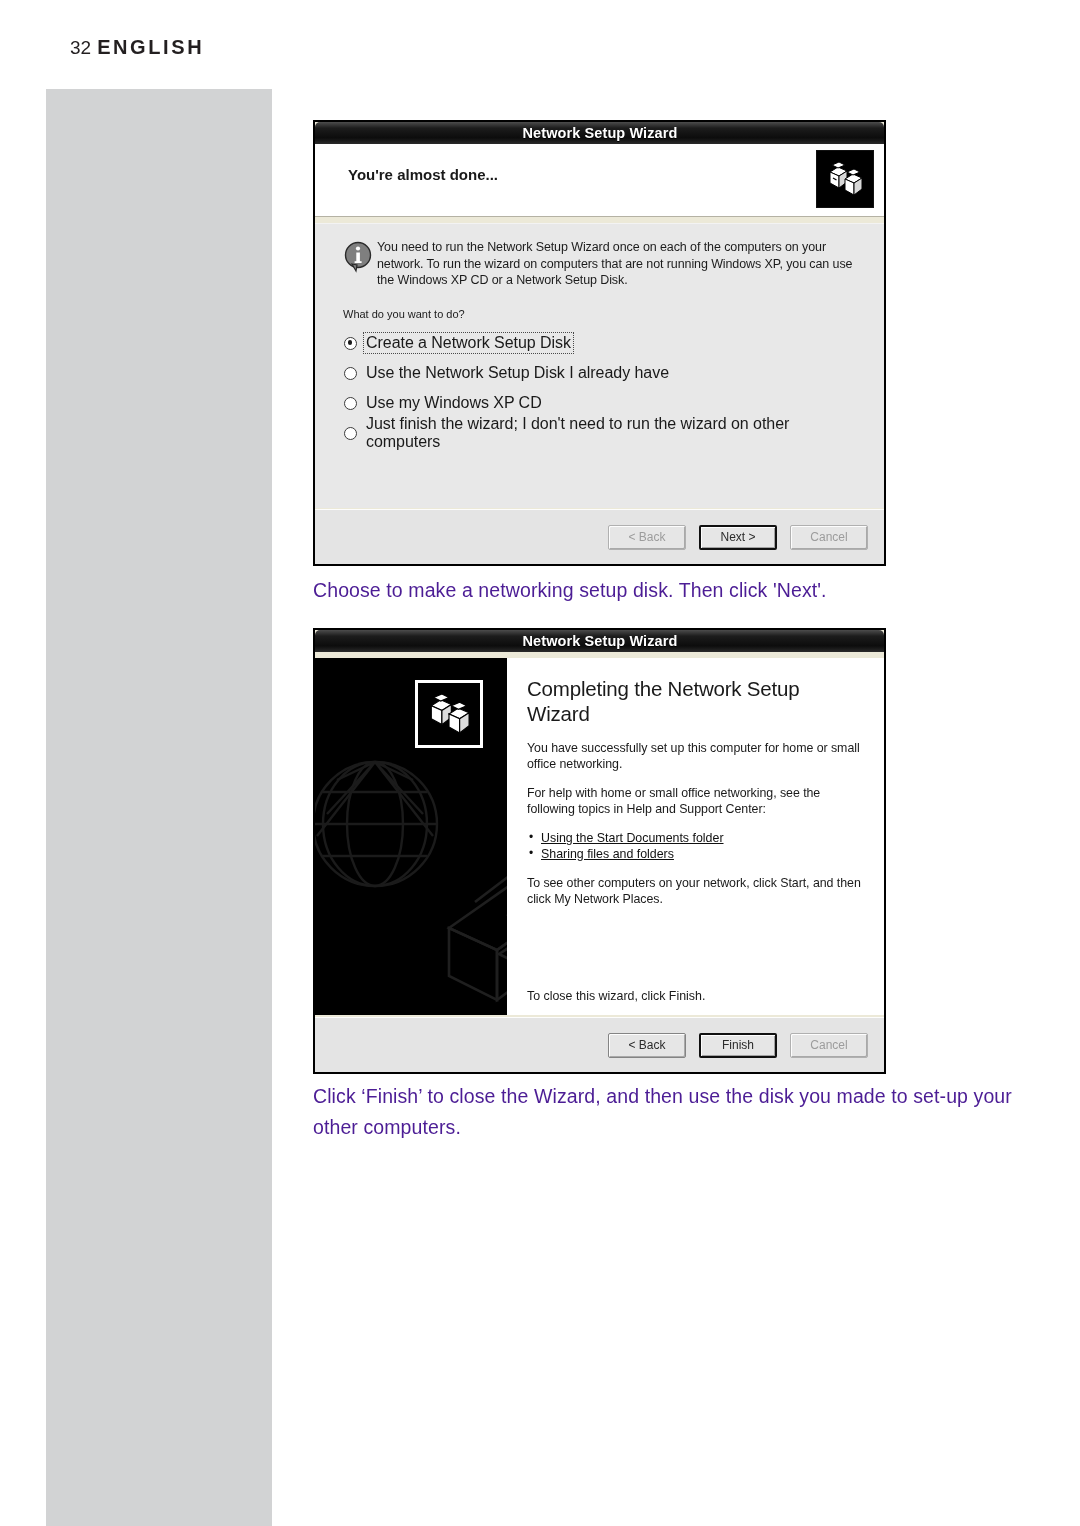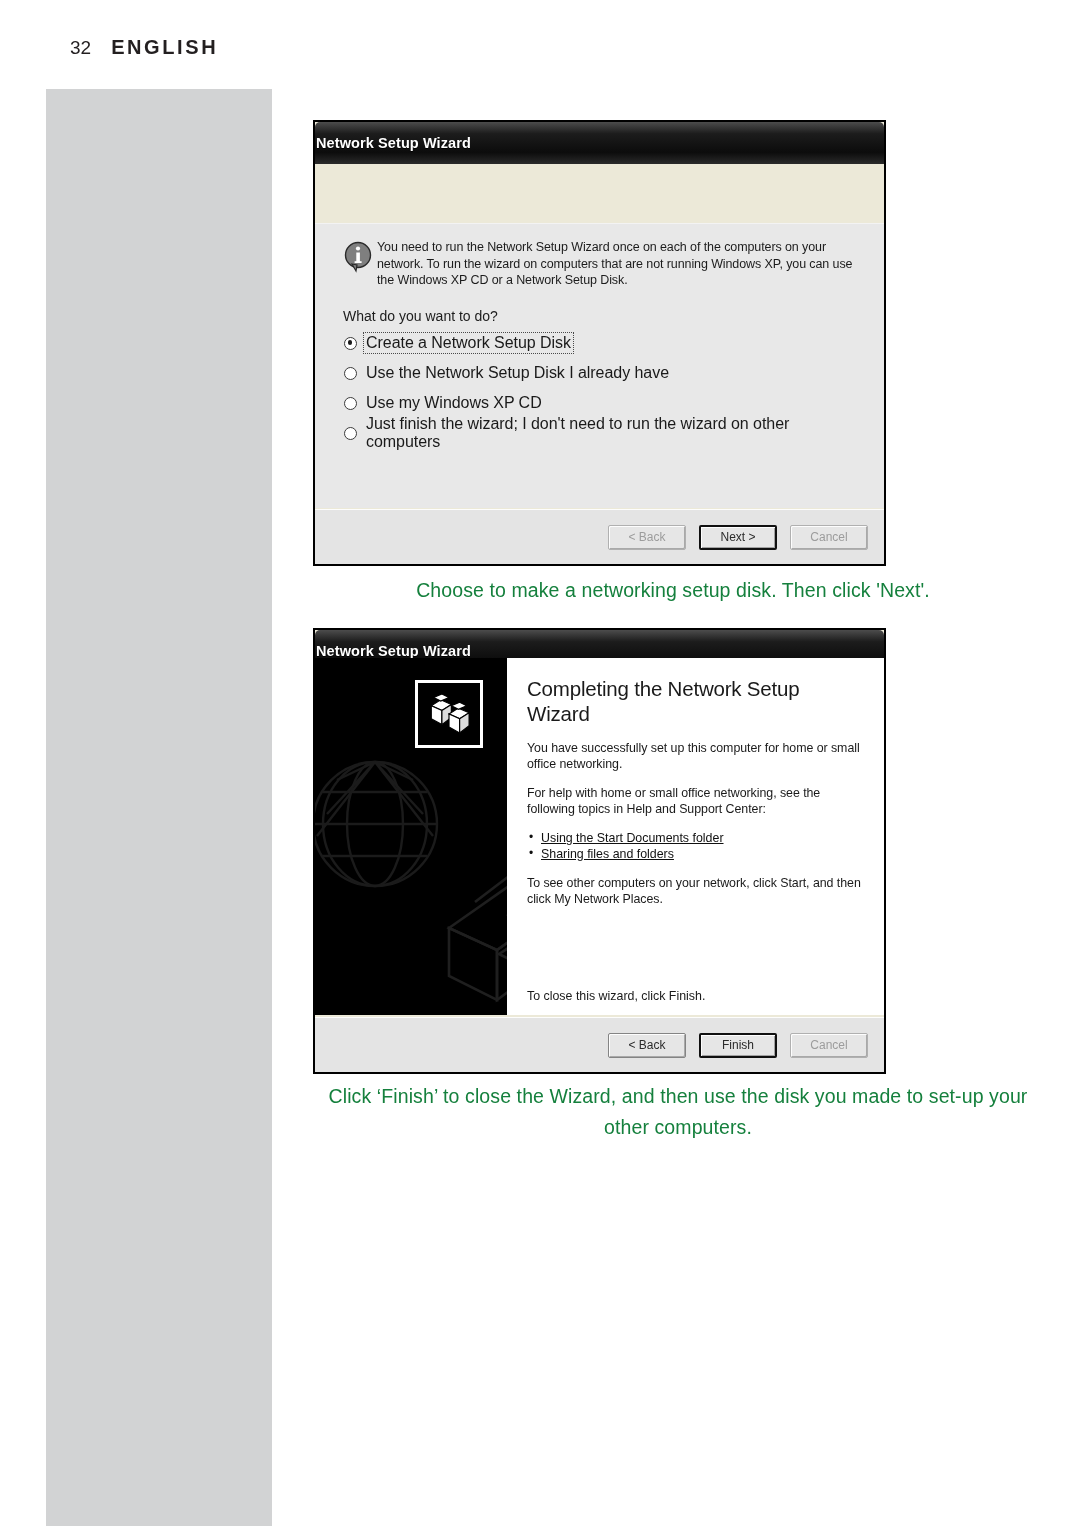--- a/index.html
+++ b/index.html
@@ -8,21 +8,21 @@
     background:#ffffff;
     font-family:"Liberation Sans", sans-serif;
     position:relative;
     overflow:hidden;
     -webkit-font-smoothing:antialiased;
   }
 
   
   #page-header{
     position:absolute; left:70px; top:36px;
-    display:flex; align-items:baseline; gap:20px;
+    display:flex; align-items:baseline; gap:6px;
   }
   #page-number{
     font-size:19px; color:#231f20; font-weight:400;
     letter-spacing:0px;
   }
   #page-lang{
     font-size:20px; color:#231f20; font-weight:bold;
     letter-spacing:2.6px;
   }
 
@@ -35,26 +35,27 @@
 
   
   .dialog{
     position:absolute;
     background:#ece9d8;
     border:2px solid #000;
     box-sizing:border-box;
     box-shadow:0 0 0 0 #000;
   }
   .dlg-titlebar{
-    height:42px;
+    height:22px;
     background:linear-gradient(180deg,#4c4c4c 0%,#1c1c1c 28%,#0c0c0c 72%,#2a2a2a 100%);
     border-radius:5px 5px 0 0;
     display:flex; align-items:center;
     padding-left:1px;
     box-sizing:border-box;
+    justify-content:center;
   }
   .dlg-title-text{
     color:#ffffff; font-size:14.5px; font-weight:bold;
     letter-spacing:0.1px;
     text-shadow:0 1px 0 #000;
   }
 
   
   #dialog-create-disk{
     left:313px; top:120px; width:573px; height:446px;
@@ -87,21 +88,21 @@
   }
   .info-bubble{
     flex:0 0 auto; width:34px; height:34px; margin-top:2px;
   }
   #dlg1-info-text{
     font-size:12.5px; line-height:16.5px; color:#1c1c1c;
     letter-spacing:-0.1px;
   }
   #dlg1-question{
     position:absolute; left:28px; top:84px;
-    font-size:14px; color:#1c1c1c;
+    font-size:11px; color:#1c1c1c;
   }
   #dlg1-options{
     position:absolute; left:29px; top:108px; right:20px;
   }
   .radio-row{
     display:flex; align-items:center; gap:7px;
     height:22px; margin-bottom:8px;
   }
   .radio-mark{
     flex:0 0 auto;
@@ -203,42 +204,62 @@
   }
   #dlg2-links span{text-decoration:underline;}
   #dlg2-close-note{
     position:absolute; left:20px; bottom:12px; right:20px;
     font-size:12.4px; color:#1a1a1a;
   }
 
   
   .caption{
     position:absolute;
-    font-size:19.5px; color:#15803d; font-weight:400;
-    line-height:31px; letter-spacing:0.1px;text-align:center;
+    font-size:19.5px; color:#4c1d95; font-weight:400;
+    line-height:31px; letter-spacing:0.1px;
   }
   #caption-one{ left:313px; top:575px; width:720px;}
   #caption-two{ left:313px; top:1081px; width:730px;}
 </style>
 </head>
 <body>
 
 <div id="page-header">
   <span id="page-number">32</span>
   <span id="page-lang">ENGLISH</span>
 </div>
 
 <div id="side-band"></div>
 
 <div class="dialog" id="dialog-create-disk">
 
   <div class="dlg-titlebar">
     <span class="dlg-title-text">Network Setup Wizard</span>
   </div>
 
+  <div id="dlg1-header">
+    <div id="dlg1-heading">You're almost done...</div>
+    <div class="hdr-net-icon">
+      <svg width="44" height="40" viewBox="0 0 44 40">
+        <g fill="#ffffff" stroke="#000" stroke-width="1">
+          <path d="M7 13 L15 8 L24 12 L16 17 Z"></path>
+          <path d="M7 13 L7 24 L16 29 L16 17 Z"></path>
+          <path d="M16 17 L24 12 L24 23 L16 29 Z" fill="#d8d8d8"></path>
+          <path d="M9 6 L16 3 L22 6 L15 9 Z"></path>
+          <path d="M22 20 L30 15 L39 19 L31 24 Z"></path>
+          <path d="M22 20 L22 31 L31 36 L31 24 Z"></path>
+          <path d="M31 24 L39 19 L39 30 L31 36 Z" fill="#d8d8d8"></path>
+          <path d="M24 13 L31 10 L37 13 L30 16 Z"></path>
+        </g>
+        <g fill="none" stroke="#000" stroke-width="1.2">
+          <path d="M10 19 L13.5 21"></path>
+        </g>
+      </svg>
+    </div>
+  </div>
 
   <div id="dlg1-body">
 
     <div id="dlg1-info">
       <span class="info-bubble">
         <svg width="34" height="34" viewBox="0 0 34 34">
           <circle cx="15" cy="14" r="12.5" fill="#7f7f7f" stroke="#2a2a2a" stroke-width="1.4"></circle>
           <path d="M9 23 L13 30 L14 24 Z" fill="#7f7f7f" stroke="#2a2a2a" stroke-width="1.2"></path>
           <circle cx="15" cy="7.5" r="2.1" fill="#fff"></circle>
           <rect x="13.3" y="11.5" width="3.6" height="10" fill="#fff"></rect>

